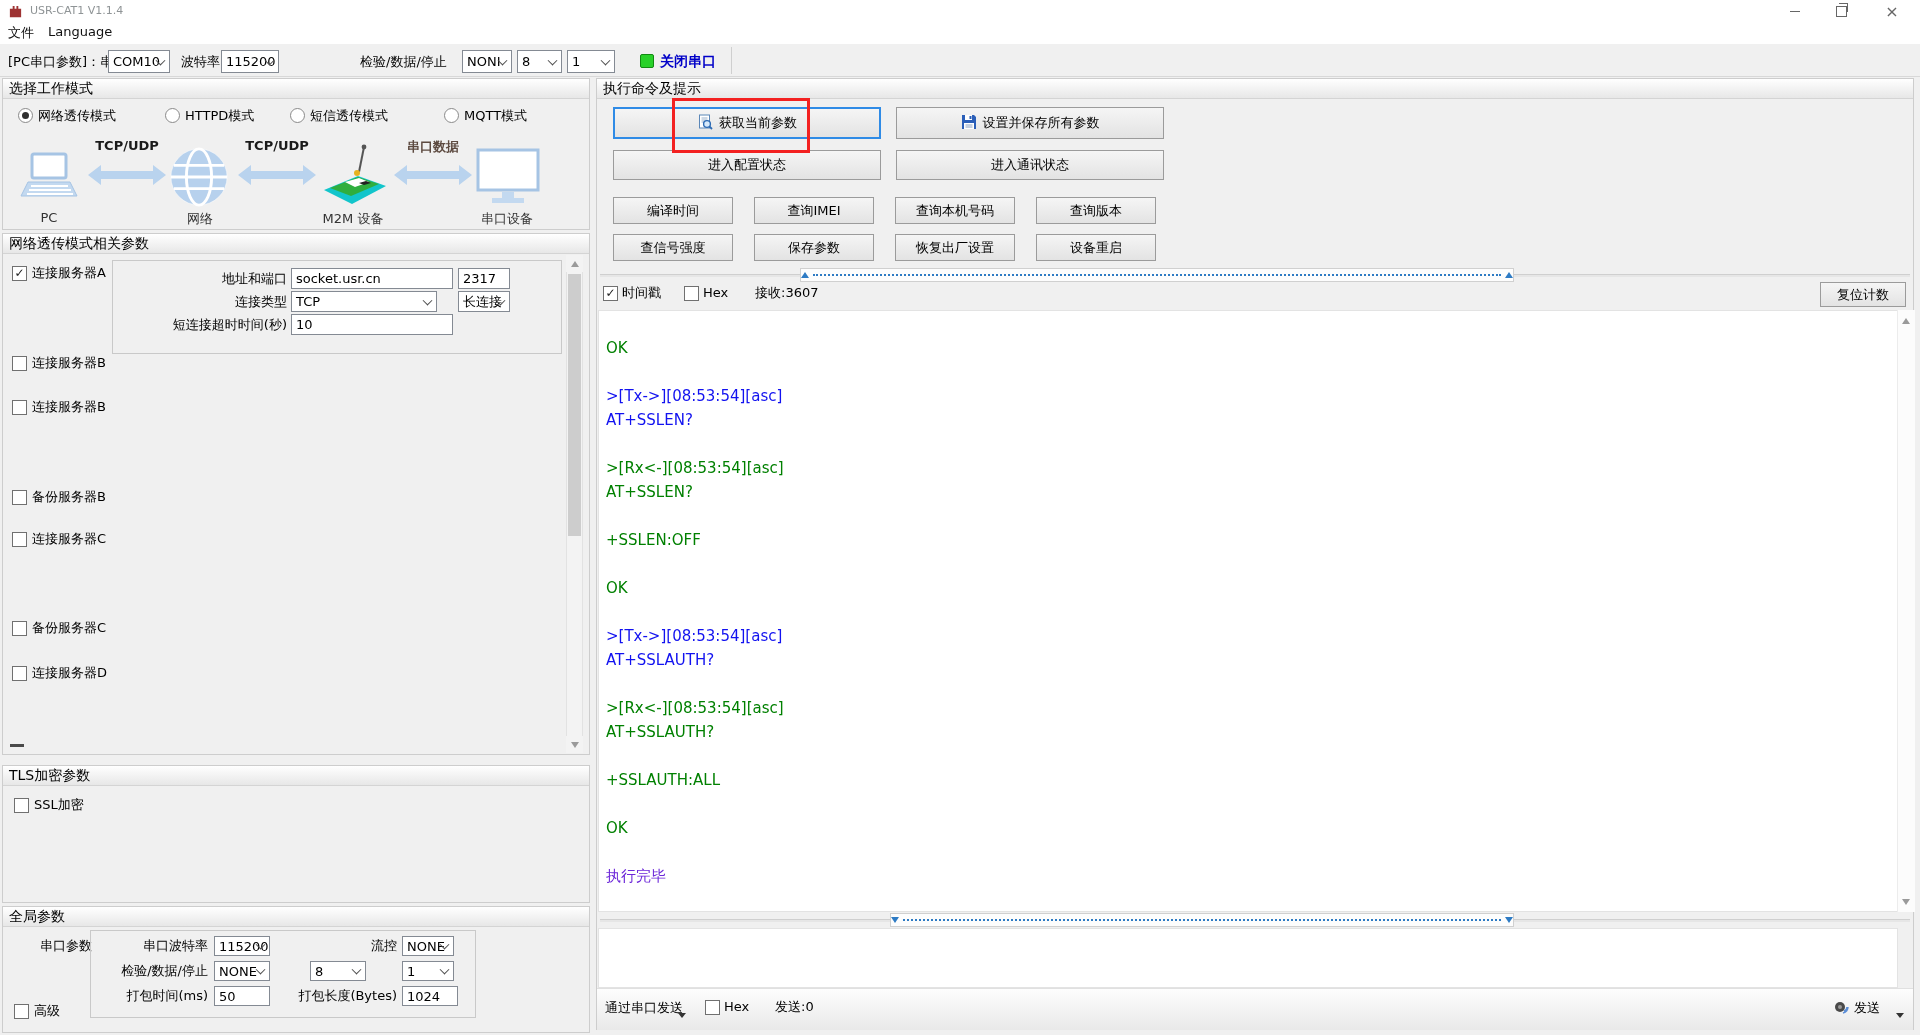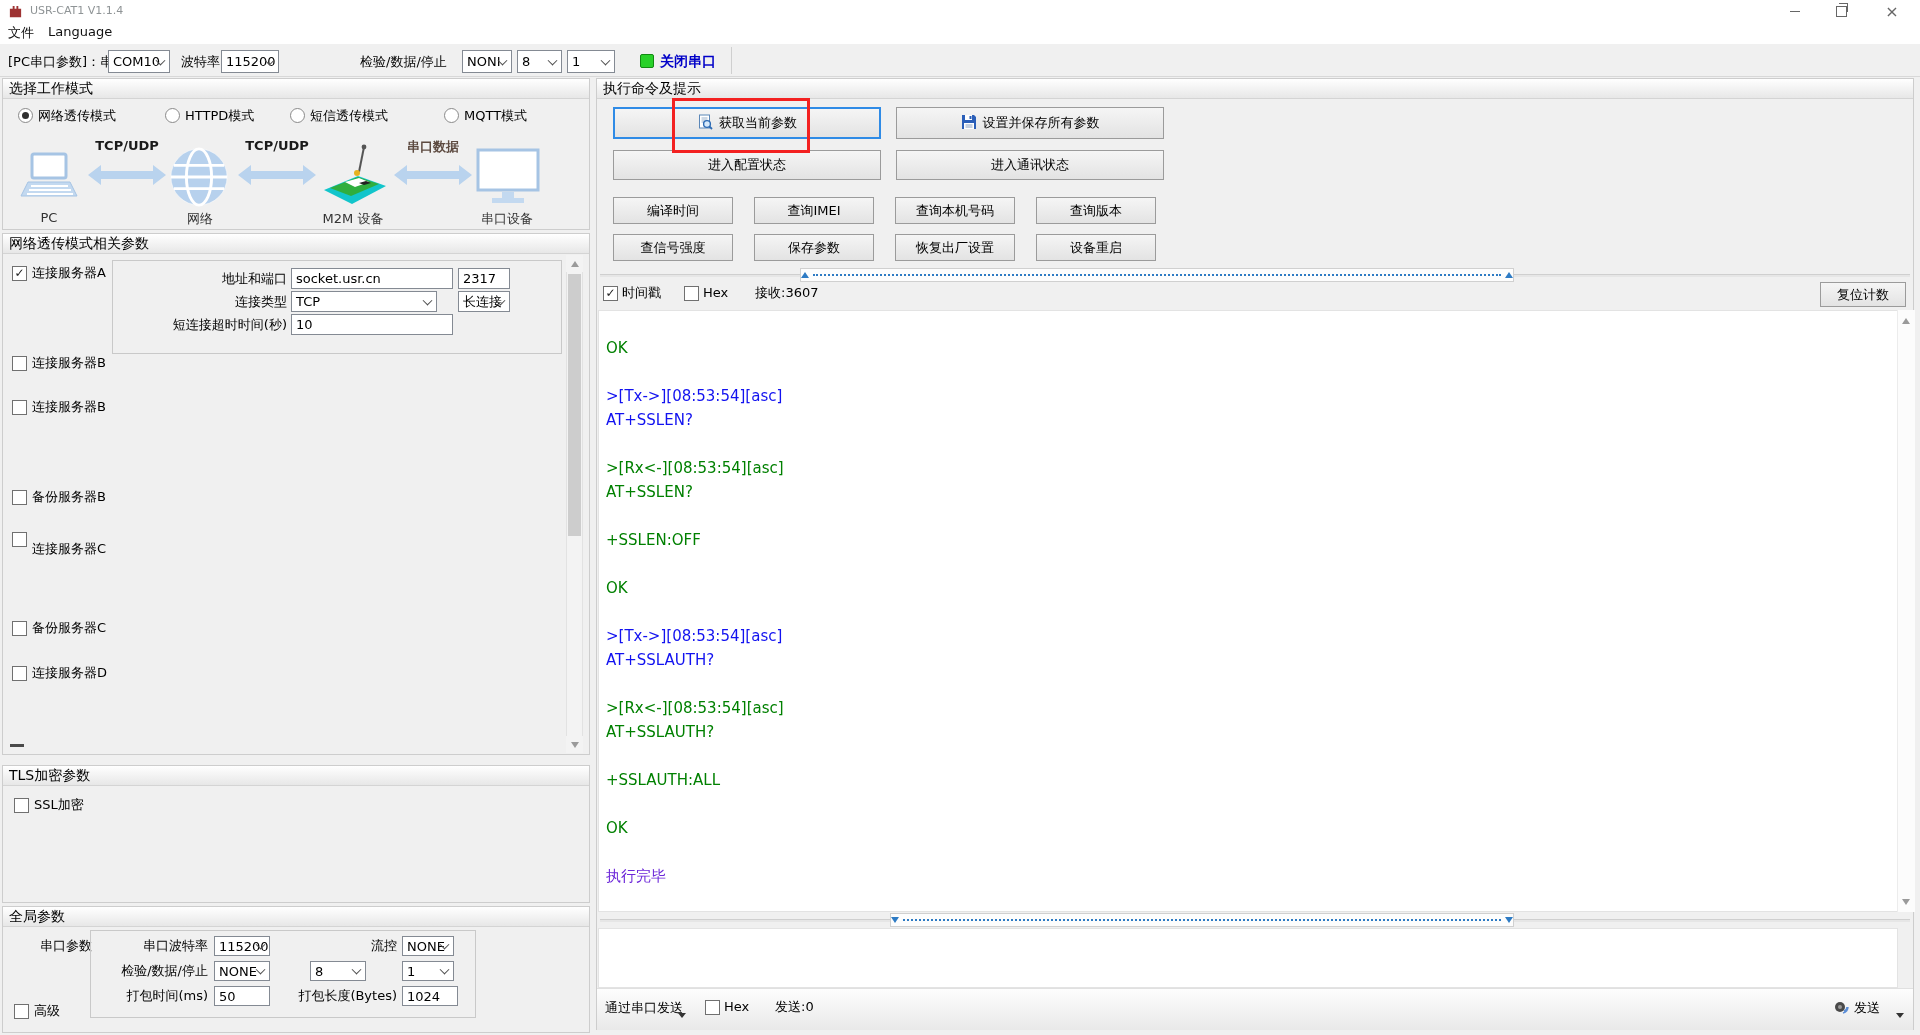--- a/index.html
+++ b/index.html
@@ -199,21 +199,21 @@
       <span>10</span>
     </div>
 
   <span class="cb" style="left:12px;top:356px;"></span>
   <span class="lbl" style="left:32px;top:355px;">连接服务器B</span>
   <span class="cb" style="left:12px;top:400px;"></span>
   <span class="lbl" style="left:32px;top:399px;">连接服务器B</span>
   <span class="cb" style="left:12px;top:490px;"></span>
   <span class="lbl" style="left:32px;top:489px;">备份服务器B</span>
   <span class="cb" style="left:12px;top:532px;"></span>
-  <span class="lbl" style="left:32px;top:531px;margin-top:10px;">连接服务器C</span>
+  <span class="lbl" style="left:32px;top:531px;">连接服务器C</span>
   <span class="cb" style="left:12px;top:621px;"></span>
   <span class="lbl" style="left:32px;top:620px;">备份服务器C</span>
   <span class="cb" style="left:12px;top:666px;"></span>
   <span class="lbl" style="left:32px;top:665px;">连接服务器D</span>
   <div class="dash" style="left:10px;top:744px;width:14px;height:3px;"></div>
 
   <div class="sb-track" style="left:566px;top:255px;width:17px;height:498px;"></div>
   <div class="sb-btn" style="left:566px;top:255px;">
       <span class="tri-up gray"></span>
     </div>

